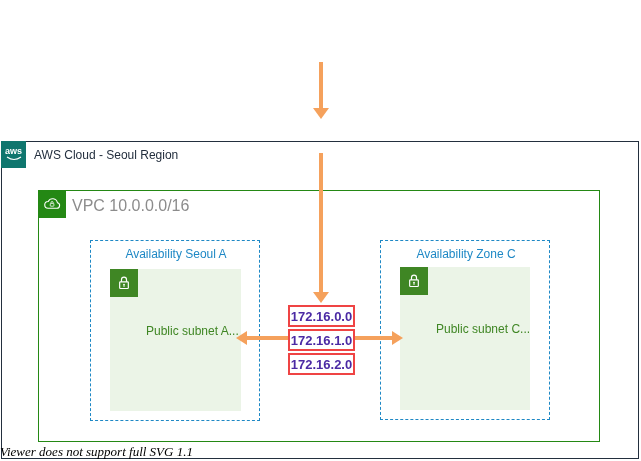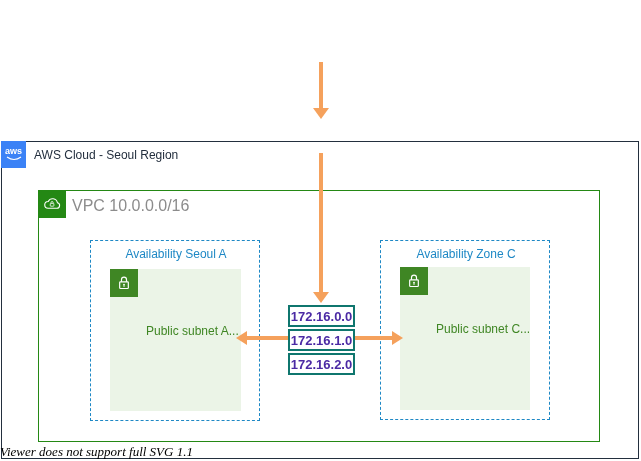--- a/index.html
+++ b/index.html
@@ -10,21 +10,21 @@
     font-family:"Liberation Sans", sans-serif;
     overflow:hidden;
   }
   
   .aws-box {
     position:absolute; left:1px; top:141px; width:638px; height:318px;
     border:1px solid #232F3E; box-sizing:border-box; background:#ffffff;
   }
   .aws-logo {
     position:absolute; left:1px; top:141px; width:25px; height:27px;
-    background:#3b82f6; color:#ffffff; z-index:2;
+    background:#0f766e; color:#ffffff; z-index:2;
     display:flex; flex-direction:column; align-items:center; justify-content:center;
   }
   .aws-word { font-size:9px; font-weight:bold; line-height:9px; letter-spacing:0; }
   .aws-title {
     position:absolute; left:34px; top:148px; font-size:12px; color:#232F3E; z-index:2;
   }
   .vpc-box {
     position:absolute; left:38px; top:190px; width:562px; height:252px;
     border:1px solid #248814; box-sizing:border-box; background:#ffffff; z-index:1;
   }
@@ -77,21 +77,21 @@
   }
   
   .igw-label {
     position:absolute; left:320px; top:164px; transform:translateX(-50%);
     background:#ffffff; padding:0 4px; font-size:12px; font-weight:bold; color:#000000;
     z-index:4; white-space:nowrap;
   }
   .ip-stack { position:absolute; left:288px; top:305px; z-index:5; }
   .ip-box {
     width:67px; height:22px; box-sizing:border-box; margin-bottom:2px;
-    border:2px solid #0f766e; background:#ffffff;
+    border:2px solid #ef4444; background:#ffffff;
     display:flex; align-items:center; justify-content:center;
     font-size:13px; font-weight:bold; color:#4B2AA4;
   }
   .footer-note {
     position:absolute; left:0; top:444px; width:641px; 
     font-family:"Liberation Serif", serif; font-size:13px; color:#000000; z-index:2;font-style:italic;
   }
 </style>
 </head>
 <body>

